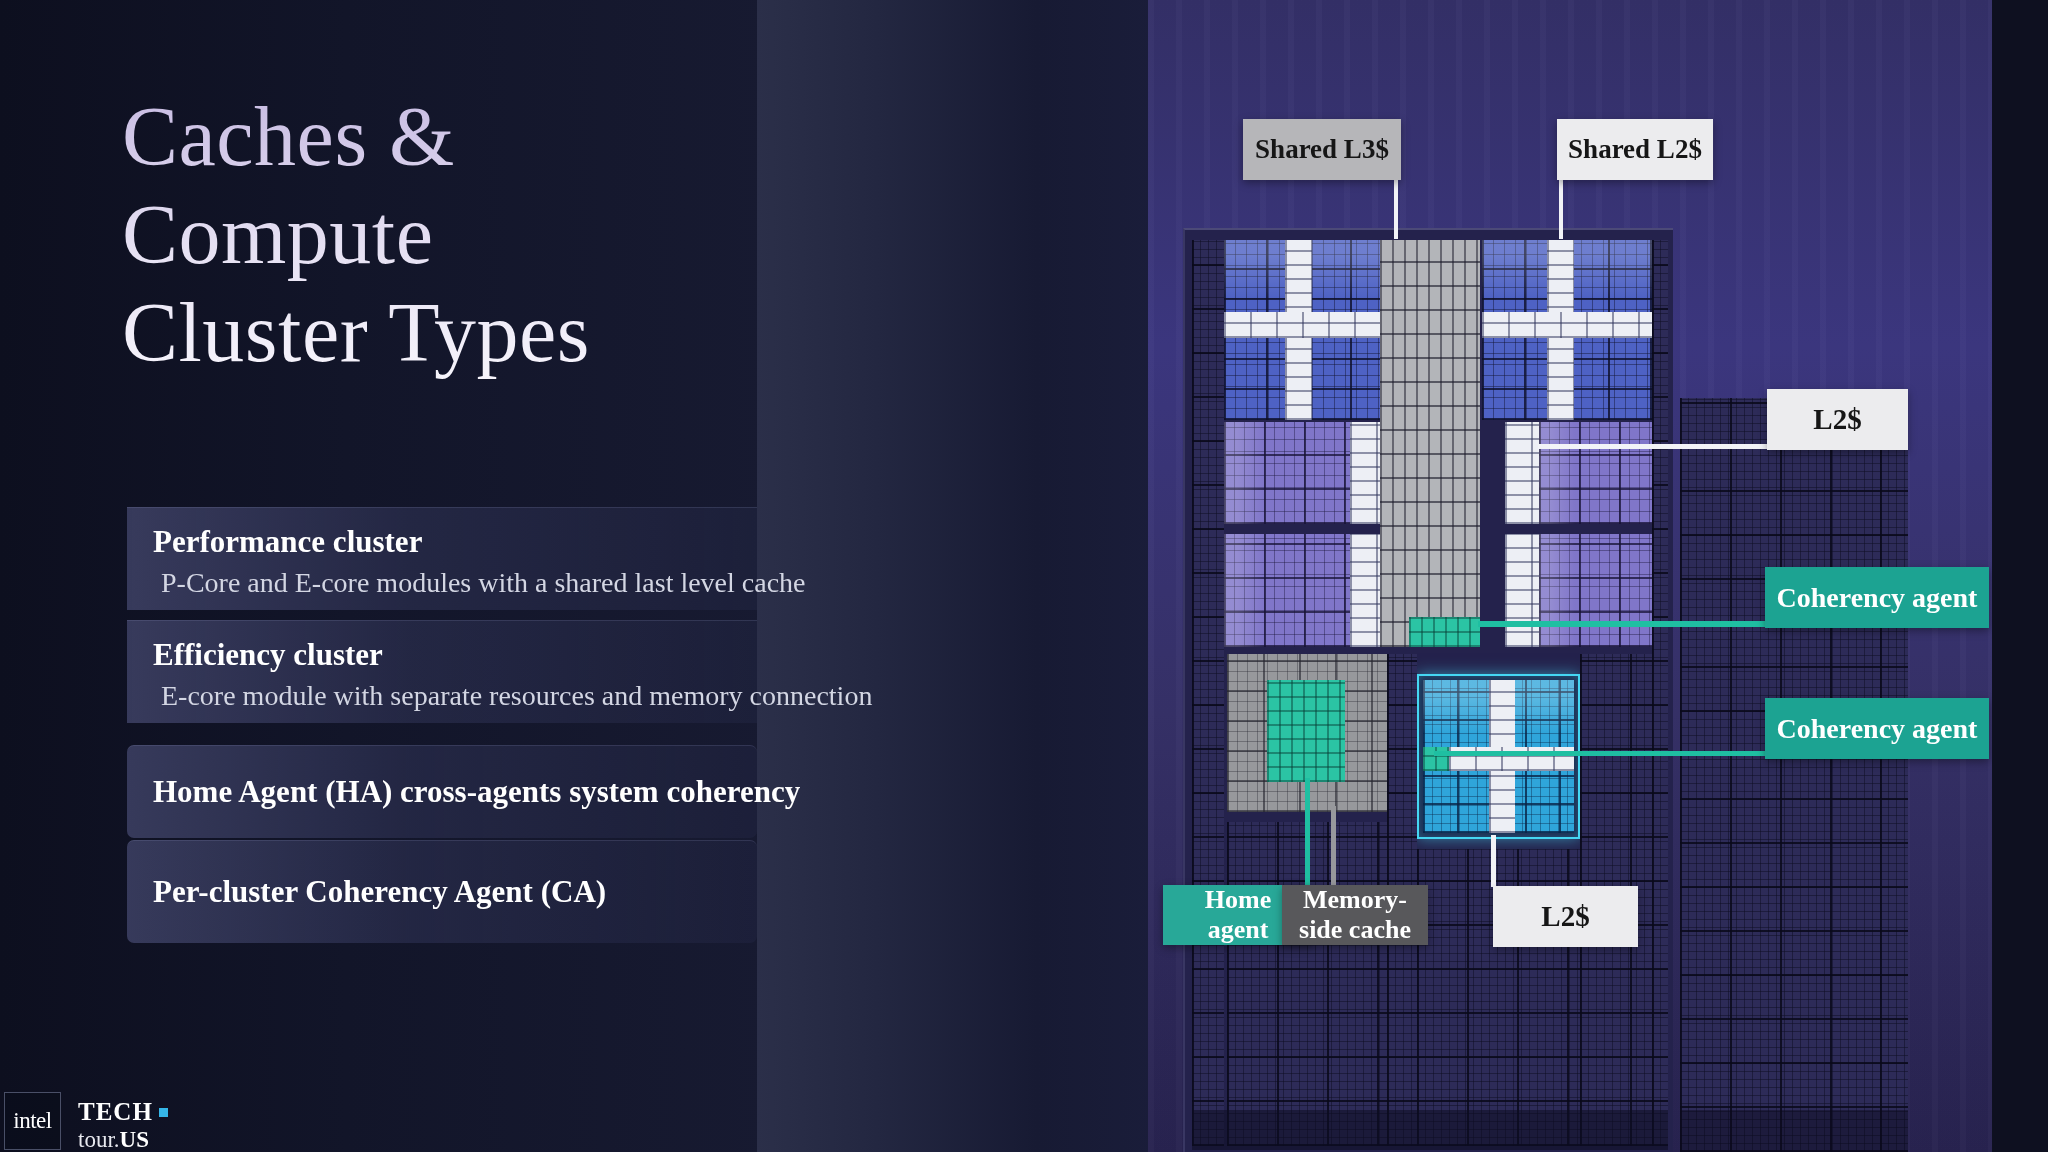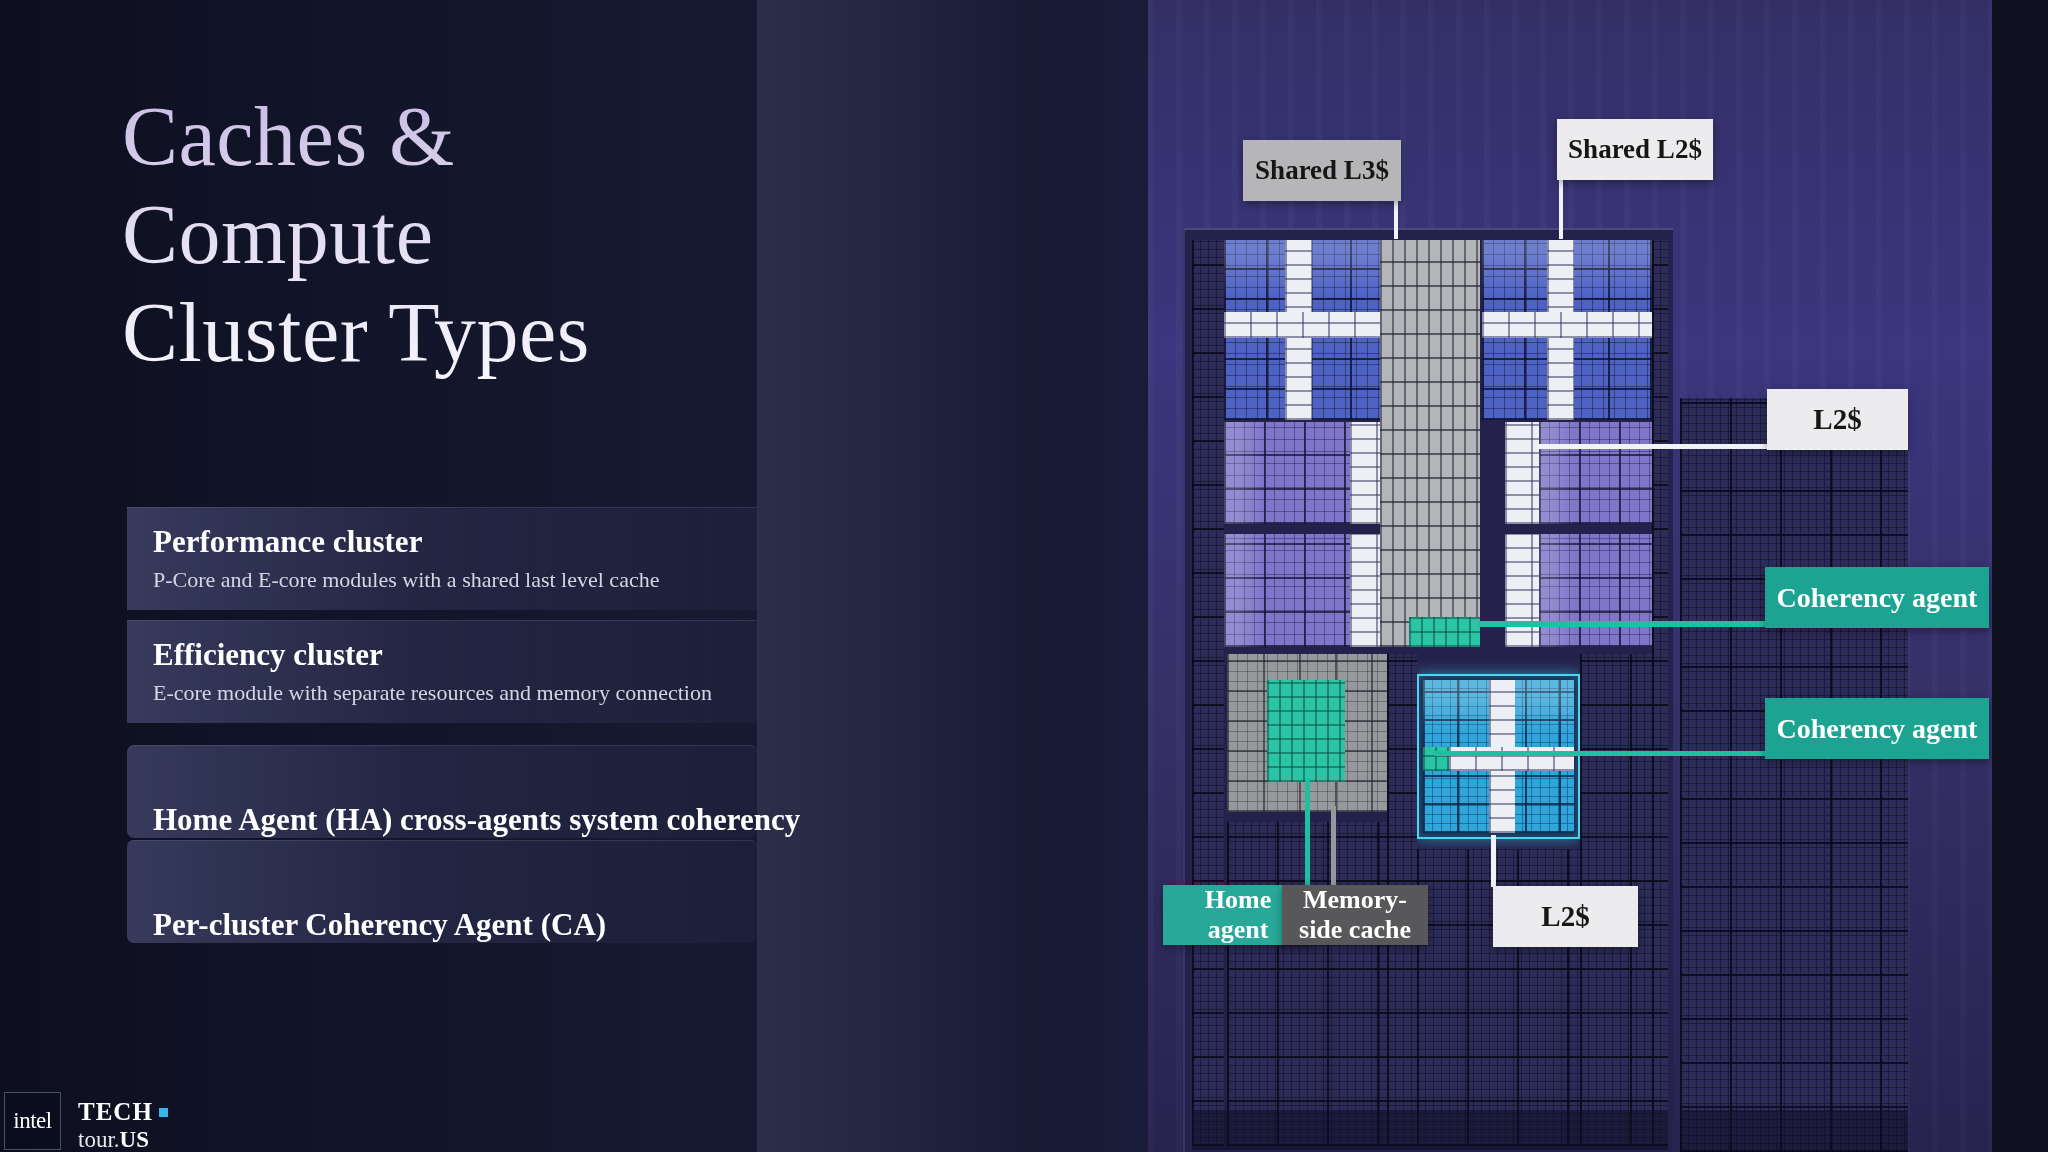--- a/index.html
+++ b/index.html
@@ -22,23 +22,23 @@
   .page-title{left:122px;top:88px;width:640px;font-weight:300;font-size:84px;
     line-height:98px;letter-spacing:.5px;color:#d9d0ec;}
   @supports (-webkit-background-clip:text){
     .page-title{background:linear-gradient(180deg,#c7bbe2 0%,#e6e1f3 55%,#f7f5fc 100%);
       -webkit-background-clip:text;background-clip:text;color:transparent;}
   }
   .card{left:127px;width:630px;
     background:linear-gradient(90deg,rgba(95,99,148,.50) 0%,rgba(62,66,108,.38) 45%,rgba(46,50,86,.24) 100%);
     border-top:1px solid rgba(150,155,200,.18);}
   .card-title{font-weight:700;font-size:31px;color:#fff;white-space:nowrap;padding:16px 0 0 26px;}
-  .card-sub{font-weight:400;font-size:22px;color:#d3d6e3;white-space:nowrap;padding:7px 0 0 26px;}
+  .card-sub{font-weight:400;font-size:28px;color:#d3d6e3;white-space:nowrap;padding:7px 0 0 26px;margin-left:8px;}
   .card.single .card-title{padding-top:0;}
-  .card.single{display:flex;align-items:flex-end;border-radius:7px;}
+  .card.single{display:flex;align-items:center;border-radius:7px;}
 
   
   .tx-dim{background-color:#2d2b58;background-image:
     repeating-linear-gradient(90deg,rgba(9,9,26,.85) 0 2px,transparent 2px 50px),
     repeating-linear-gradient(0deg,rgba(9,9,26,.85) 0 2px,transparent 2px 44px),
     repeating-linear-gradient(90deg,rgba(13,13,34,.5) 0 1px,transparent 1px 8px),
     repeating-linear-gradient(0deg,rgba(13,13,34,.5) 0 1px,transparent 1px 8px);}
   .tx-blue{background-color:#4e62c4;background-image:
     linear-gradient(180deg,rgba(255,255,255,.18) 0 8%,rgba(255,255,255,0) 32%),
     repeating-linear-gradient(90deg,rgba(13,15,40,.8) 0 2px,transparent 2px 42px),
@@ -178,21 +178,21 @@
 
   <div class="abs conn-white" style="left:1394px;top:179px;width:4px;height:60px;"></div>
   <div class="abs conn-white" style="left:1559px;top:179px;width:4px;height:60px;"></div>
   <div class="abs conn-white" style="left:1538px;top:444px;width:230px;height:5px;"></div>
   <div class="abs conn-teal" style="left:1478px;top:621px;width:288px;height:6px;"></div>
   <div class="abs conn-teal" style="left:1434px;top:751px;width:332px;height:5px;"></div>
   <div class="abs conn-teal" style="left:1305px;top:778px;width:5px;height:108px;"></div>
   <div class="abs conn-gray" style="left:1331px;top:806px;width:5px;height:80px;"></div>
   <div class="abs conn-white" style="left:1491px;top:835px;width:5px;height:52px;"></div>
 
-  <div class="abs lbl lbl-gray" style="left:1243px;top:119px;width:158px;height:61px;margin-top:21px;">
+  <div class="abs lbl lbl-gray" style="left:1243px;top:119px;width:158px;height:61px;">
     <span>Shared L3$</span>
   </div>
   <div class="abs lbl lbl-light" style="left:1557px;top:119px;width:156px;height:61px;font-size:27px;">
     <span>Shared L2$</span>
   </div>
   <div class="abs lbl lbl-light" style="left:1767px;top:389px;width:141px;height:61px;">
     <span>L2$</span>
   </div>
   <div class="abs lbl lbl-teal" style="left:1765px;top:567px;width:224px;height:61px;">
     <span>Coherency agent</span>

